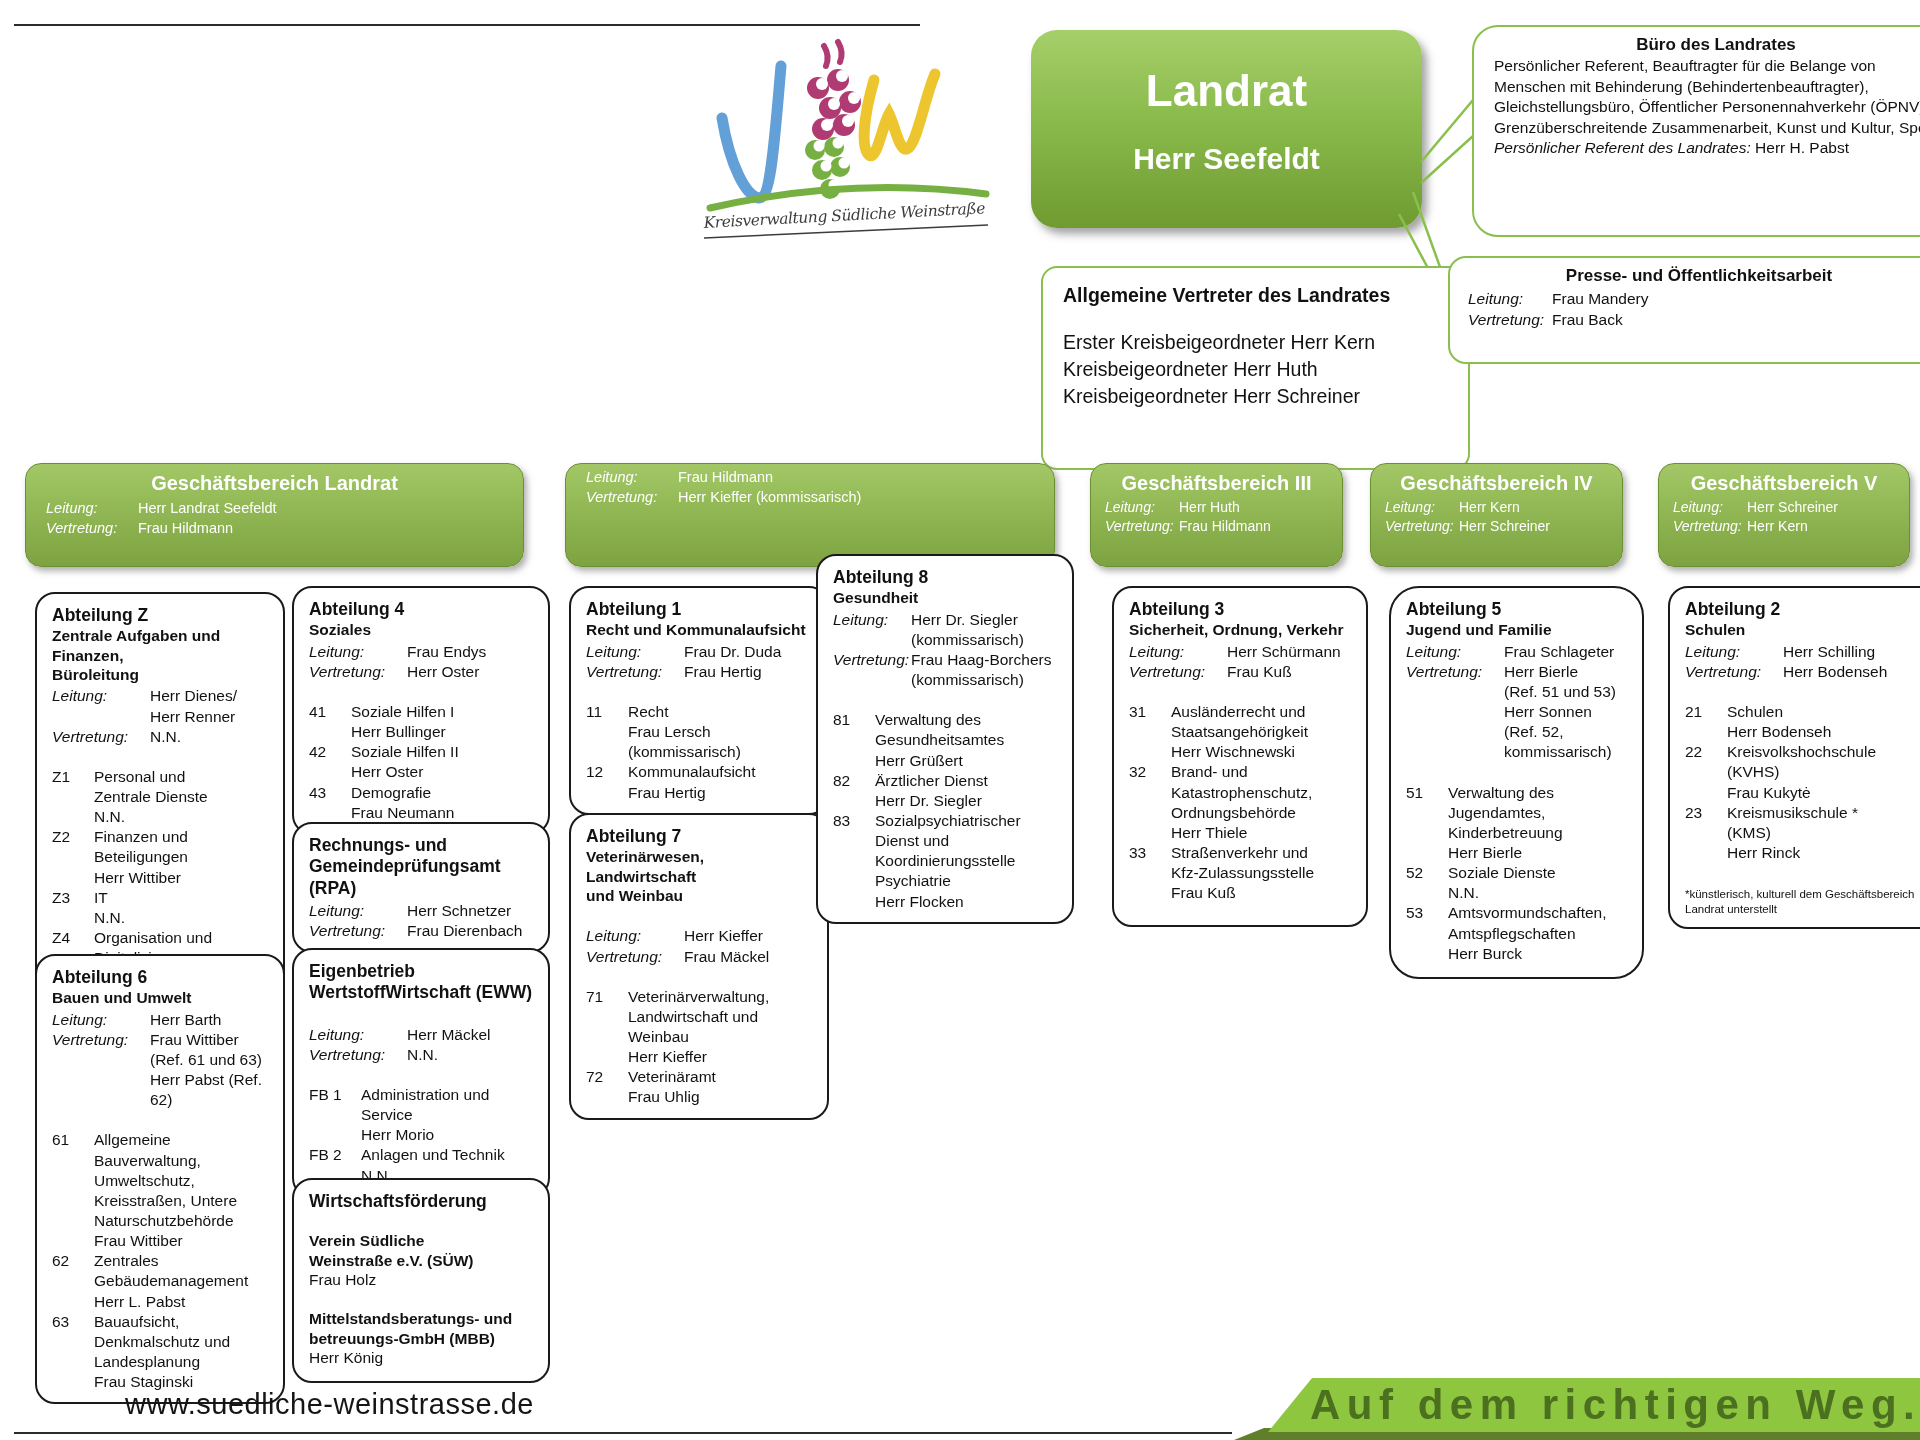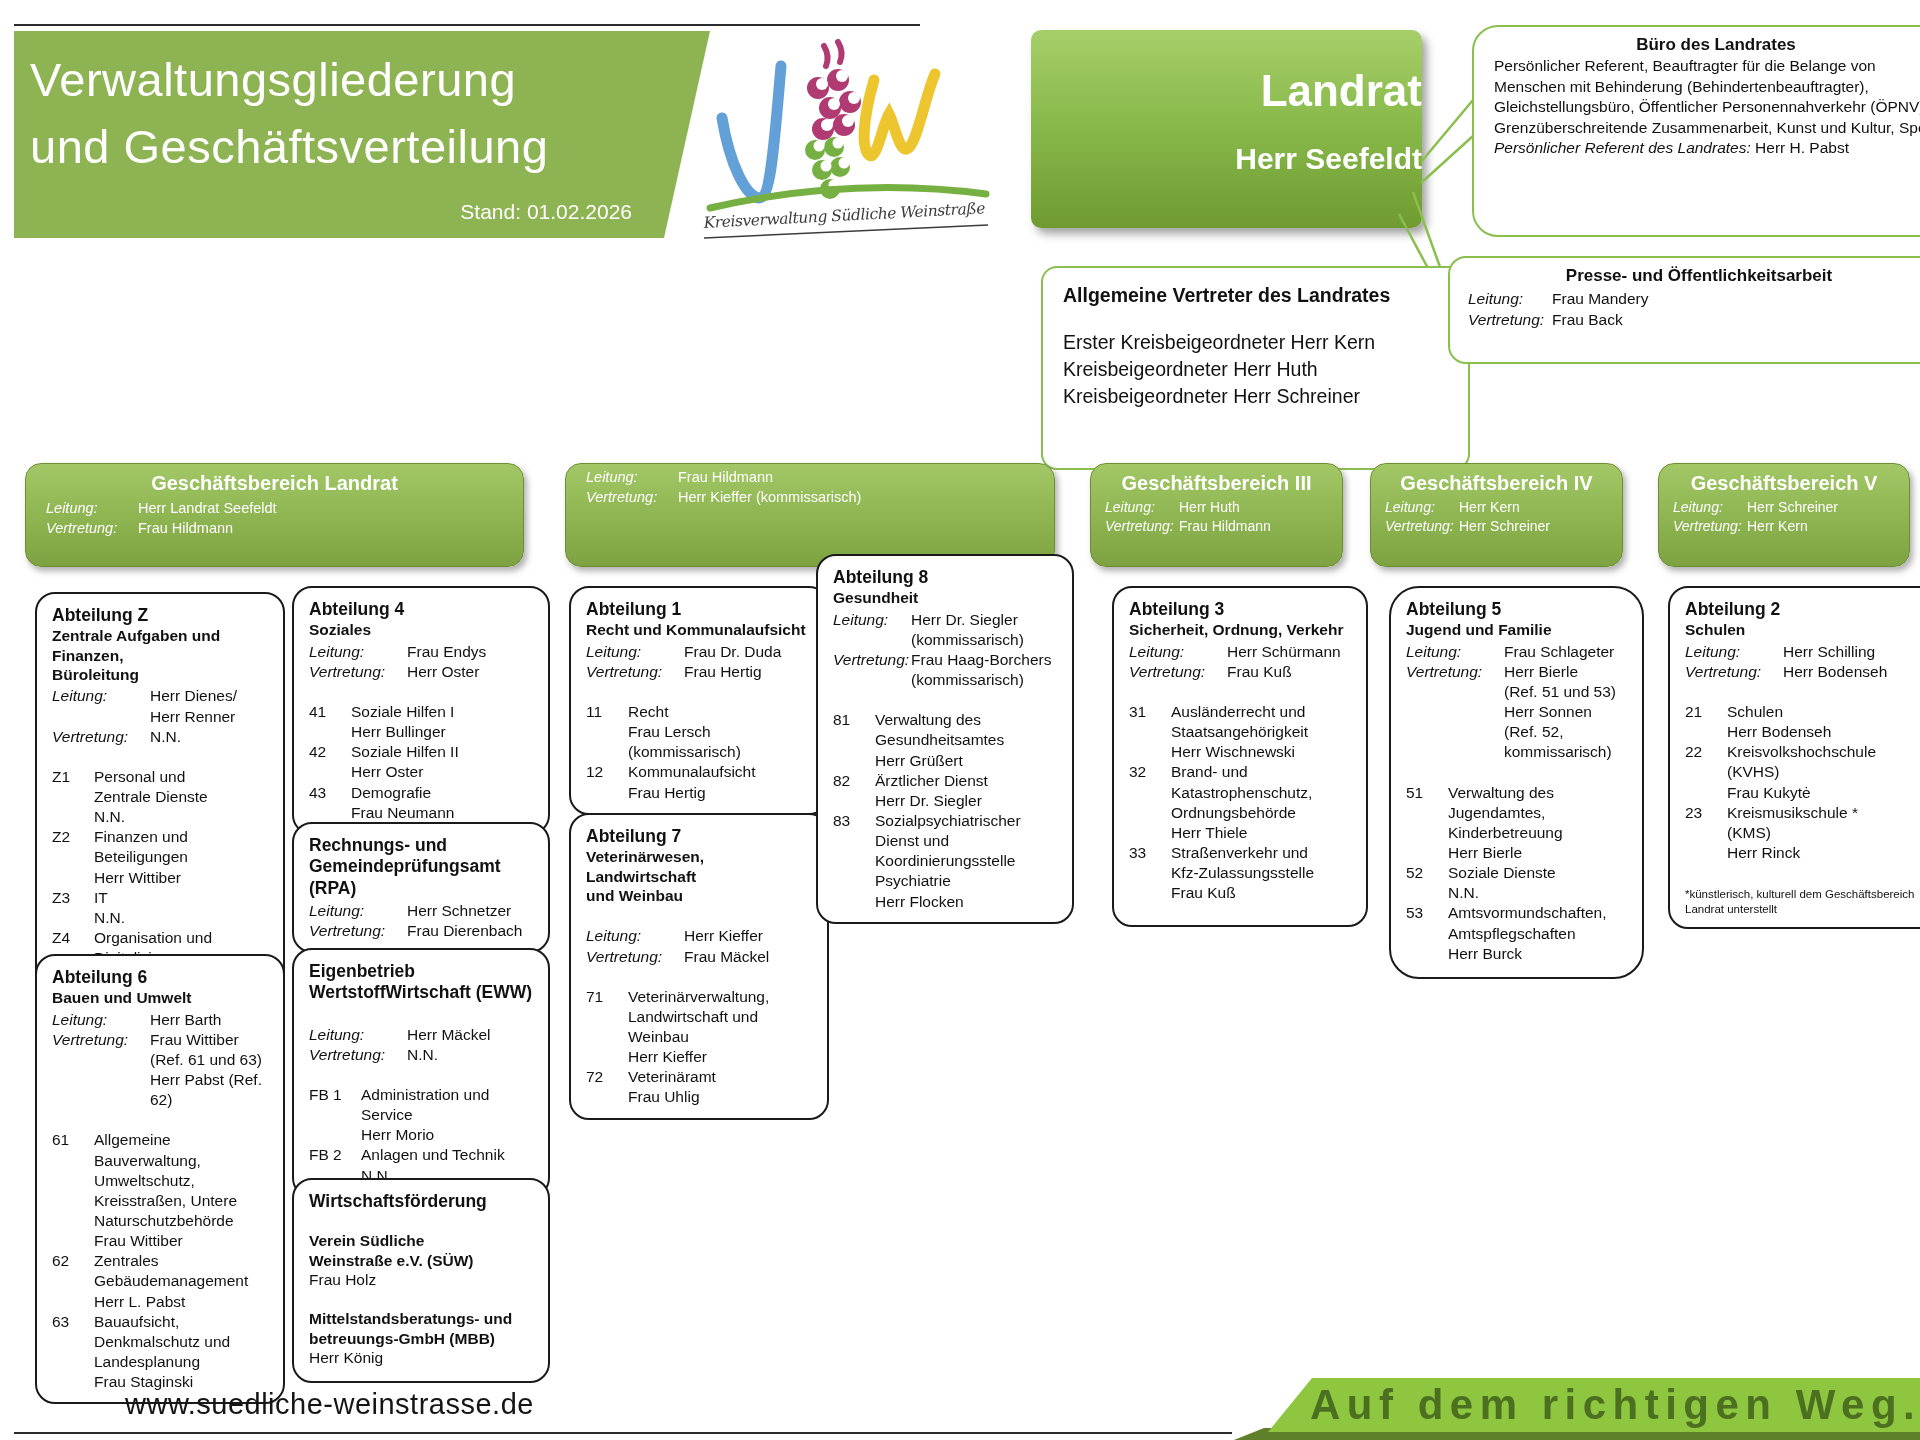--- a/index.html
+++ b/index.html
@@ -13,23 +13,23 @@
   
   .hdr { position:absolute; left:14px; top:31px; width:696px; height:207px; background:#8eb353;
          clip-path:polygon(0 0,100% 0,calc(100% - 46px) 100%,0 100%); color:#fff; }
   .hdr-title { padding:16px 0 0 16px; font-size:47px; line-height:1.42; font-weight:400; letter-spacing:.5px; }
   .hdr-stand { position:absolute; right:78px; bottom:14px; font-size:21px; }
 
   
   .logo { position:absolute; left:702px; top:28px; width:292px; height:215px; }
 
   
-  .landrat { position:absolute; left:1031px; top:30px; width:391px; height:198px; border-radius:10px;
+  .landrat { position:absolute; left:1031px; top:30px; width:391px; height:198px; border-radius:26px;
              background:linear-gradient(180deg,#a6cf69 0%,#8aba4c 45%,#6f9b31 100%);
-             box-shadow:5px 6px 9px rgba(90,90,90,.55); color:#fff; text-align:right; }
+             box-shadow:5px 6px 9px rgba(90,90,90,.55); color:#fff; text-align:center; }
   .landrat-title { font-size:44px; font-weight:bold; margin-top:36px; }
   .landrat-name { font-size:30px; font-weight:bold; margin-top:26px; }
 
   
   .greenbox { position:absolute; border:2px solid #8abf4e; background:#fff; }
   #vertreter { left:1041px; top:266px; width:385px; min-height:168px; border-radius:16px; padding:16px 20px; }
   .v-title { font-weight:bold; font-size:19.5px; }
   .v-lines { margin-top:22px; font-size:19.5px; line-height:1.38; }
   #buero { left:1472px; top:25px; width:444px; min-height:192px; border-radius:26px; padding:8px 16px 8px 20px; }
   .b-title { font-weight:bold; font-size:17px; text-align:center; }
@@ -91,27 +91,20 @@
   .banner-text { line-height:54px; text-align:center; padding-left:42px; font-weight:bold; font-size:42px;
                  letter-spacing:6.5px; color:#4a7020; white-space:nowrap; }
 </style>
 </head>
 <body>
 
 <div class="page">
 
   <div class="hline" id="top-line"></div>
 
-  <div class="hdr">
-    <div class="hdr-title">
-      <div>Verwaltungsgliederung</div>
-      <div>und Geschäftsverteilung</div>
-    </div>
-    <div class="hdr-stand">Stand:  01.02.2026</div>
-  </div>
 
   <svg class="logo" viewBox="0 0 292 215">
     <path d="M 20 90 C 28 138, 44 168, 57 170 C 69 170, 72 118, 79 38" fill="none" stroke="#64a0d8" stroke-width="11" stroke-linecap="round"></path>
     <g fill="#b03b72">
       <path d="M 122 18 q 6 10 2 20" fill="none" stroke="#b03b72" stroke-width="6" stroke-linecap="round"></path>
       <path d="M 136 14 q 6 10 2 20" fill="none" stroke="#b03b72" stroke-width="6" stroke-linecap="round"></path>
       <circle cx="116" cy="60" r="11"></circle>
         <circle cx="136" cy="52" r="11"></circle>
         <circle cx="128" cy="80" r="11"></circle>
       <circle cx="148" cy="74" r="11"></circle>

